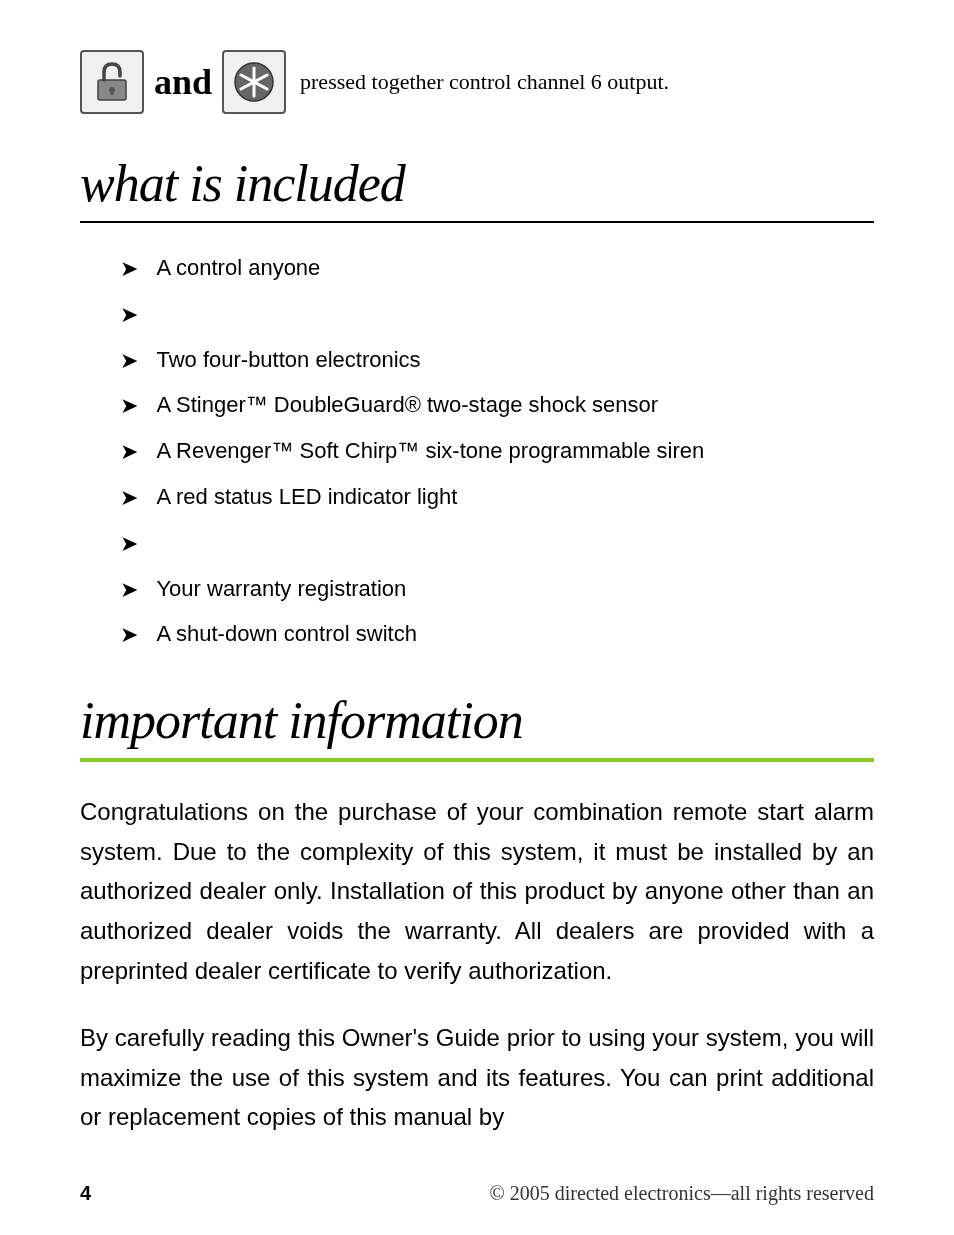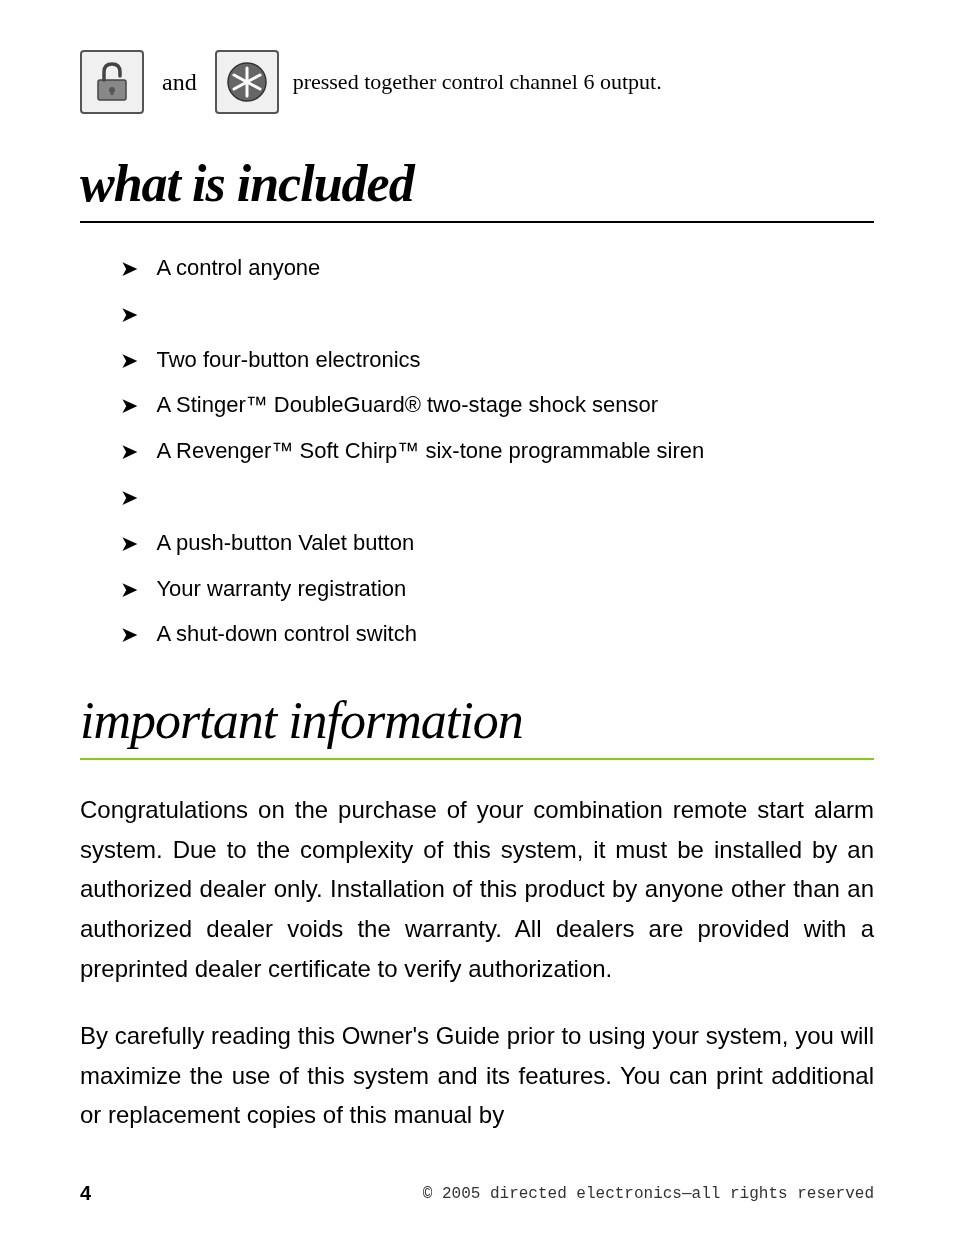--- a/index.html
+++ b/index.html
@@ -36,36 +36,37 @@
       border-radius: 4px;
       flex-shrink: 0;
     }
 
     .icon-box svg {
       width: 44px;
       height: 44px;
     }
 
     .and-text {
-      font-size: 24px;
-      margin: 0 18px;
+      font-size: 36px;
+      margin: 0 10px;
       font-family: Georgia, serif;
+      font-weight: bold;
     }
 
     .pressed-text {
       font-size: 22px;
       font-family: Georgia, serif;
       margin-left: 14px;
     }
 
     .section-title {
       font-family: Georgia, 'Times New Roman', serif;
       font-style: italic;
       font-size: 52px;
-      font-weight: bold;
+      font-weight: normal;
       border-bottom: 2px solid #000;
       padding-bottom: 8px;
       margin-bottom: 30px;
       letter-spacing: -1px;
     }
 
     .bullet-list {
       list-style: none;
       margin: 0 0 40px 40px;
       padding: 0;
@@ -86,21 +87,21 @@
       color: #000;
       flex-shrink: 0;
       margin-top: 1px;
     }
 
     .important-title {
       font-family: Georgia, 'Times New Roman', serif;
       font-style: italic;
       font-size: 52px;
       font-weight: normal;
-      border-bottom: 2px solid #84cc16;
+      border-bottom: 4px solid #84cc16;
       padding-bottom: 8px;
       margin-bottom: 30px;
       letter-spacing: -1px;
     }
 
     .paragraph {
       font-size: 24px;
       line-height: 1.65;
       font-family: Arial, Helvetica, sans-serif;
       text-align: justify;
@@ -118,23 +119,23 @@
       border-top: none;
     }
 
     .footer-page {
       font-size: 20px;
       font-weight: bold;
       font-family: Arial, Helvetica, sans-serif;
     }
 
     .footer-copyright {
-      font-size: 16px;
+      font-size: 20px;
       color: #333;
-      font-family: Liberation Mono, monospace;
+      font-family: Liberation Serif, serif;
     }
   </style>
 </head>
 <body>
 
 <div class="top-section">
 
   <div class="icon-box">
     <svg viewBox="0 0 44 44" xmlns="http://www.w3.org/2000/svg">
 
@@ -179,24 +180,24 @@
   <li>
     <span class="bullet-arrow">➤</span>
     <span>A Stinger™ DoubleGuard® two-stage shock sensor</span>
   </li>
   <li>
     <span class="bullet-arrow">➤</span>
     <span>A Revenger™ Soft Chirp™ six-tone programmable siren</span>
   </li>
   <li>
     <span class="bullet-arrow">➤</span>
-  </li>
-  <li>
-    <span class="bullet-arrow">➤</span>
-    <span>A push-button Valet button</span>
+    <span>A red status LED indicator light</span>
+  </li>
+  <li>
+    <span class="bullet-arrow">➤</span>
   </li>
   <li>
     <span class="bullet-arrow">➤</span>
     <span>Your warranty registration</span>
   </li>
   <li>
     <span class="bullet-arrow">➤</span>
     <span>A shut-down control switch</span>
   </li>
 </ul>

